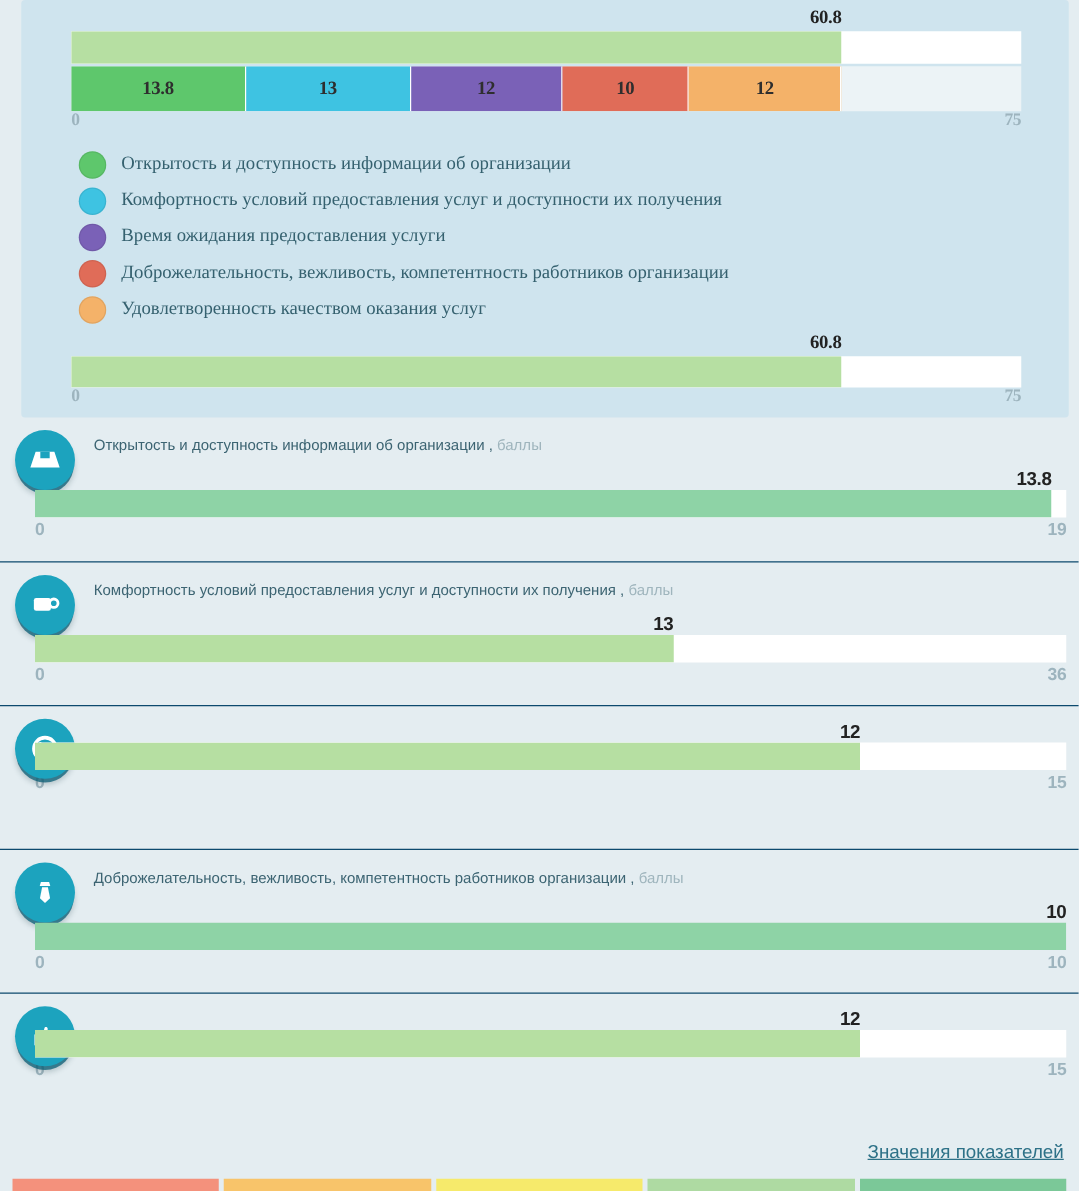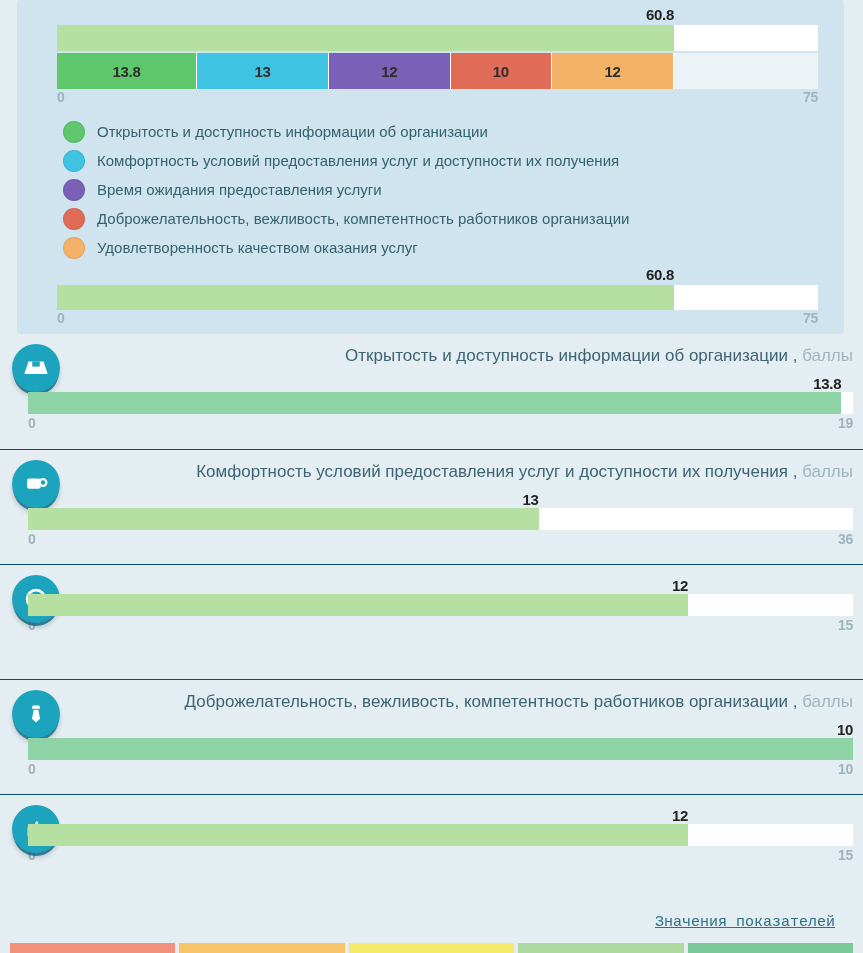--- a/index.html
+++ b/index.html
@@ -6,24 +6,25 @@
   html,body { width:863px; }
   body {
     font-family:"Liberation Sans","DejaVu Sans",sans-serif;
     background:#e4edf1;
     width:863px; height:953px;
     overflow:hidden;
     color:#3c6472;
   }
   
   .panel {
-    margin:0 19px 0 17px;
+    margin:0 8px 0 17px;
     background:#cfe4ee;
     border-radius:3px;
-    padding:6px 26px 8px 40px;
+    padding:6px 38px 8px 40px;
+    font-family:Liberation Serif, serif;
   }
   .value-row { height:17px; font-size:15px; font-weight:bold; color:#222; letter-spacing:-0.3px; line-height:17px; }
   .value-row .val { display:block; text-align:right; }
   .track { background:#ffffff; width:100%; position:relative; overflow:hidden; }
   .track.summary1 { height:26px; margin-top:2px; }
   .track.summary2 { height:25px; margin-top:2px; }
   .fill { height:100%; }
   .stacked { display:flex; height:36px; background:#ecf3f6; margin-top:2px; overflow:hidden; }
   .seg { height:100%; display:flex; align-items:center; justify-content:center;
          font-size:15px; font-weight:bold; color:#2e2e2e; border-right:1px solid #fff; letter-spacing:-0.3px;}
@@ -39,27 +40,27 @@
   .section { position:relative; height:115px; padding:12px 10px 0 28px; }
   .section + .section { border-top:1px solid #0c4a6e; }
   .icon-circle {
     position:absolute; left:12px; top:10px;
     width:48px; height:48px; border-radius:50%;
     background:#1ca3be;
     box-shadow: 0 4px 0 -1px rgba(9,94,117,0.75), 0 5px 4px rgba(60,90,100,0.25);
     display:flex; align-items:center; justify-content:center;
   }
   .icon-circle svg { width:30px; height:30px; display:block; }
-  .sec-label { margin-left:47px; font-size:17px; height:20px; line-height:20px; color:#3c6472; margin-bottom:9px; white-space:nowrap;text-align:right; }
+  .sec-label { margin-left:47px; font-size:12px; height:20px; line-height:20px; color:#3c6472; margin-bottom:9px; white-space:nowrap; }
   .sec-label .units { color:#9fb5bd; }
   .bar-area .value-row { height:17px; }
   .bar-area .track { height:22px; }
   .bar-area .scale-row { margin-top:1px; }
   
-  .values-link-row { height:28px; text-align:right; padding:4px 28px 0 0;font-family:Liberation Mono, monospace; }
+  .values-link-row { height:28px; text-align:right; padding:4px 12px 0 0; }
   .values-link { font-size:15px; color:#2d7187; text-decoration:underline; cursor:pointer; }
   .rating-bar { display:flex; gap:4px; margin:6px 10px 0 10px; height:38px; }
   .rating-chip { flex:1; display:flex; align-items:center; justify-content:center;
                  font-size:14px; color:#35454b; }
 </style>
 </head>
 <body>
 
 <div class="panel">
 

